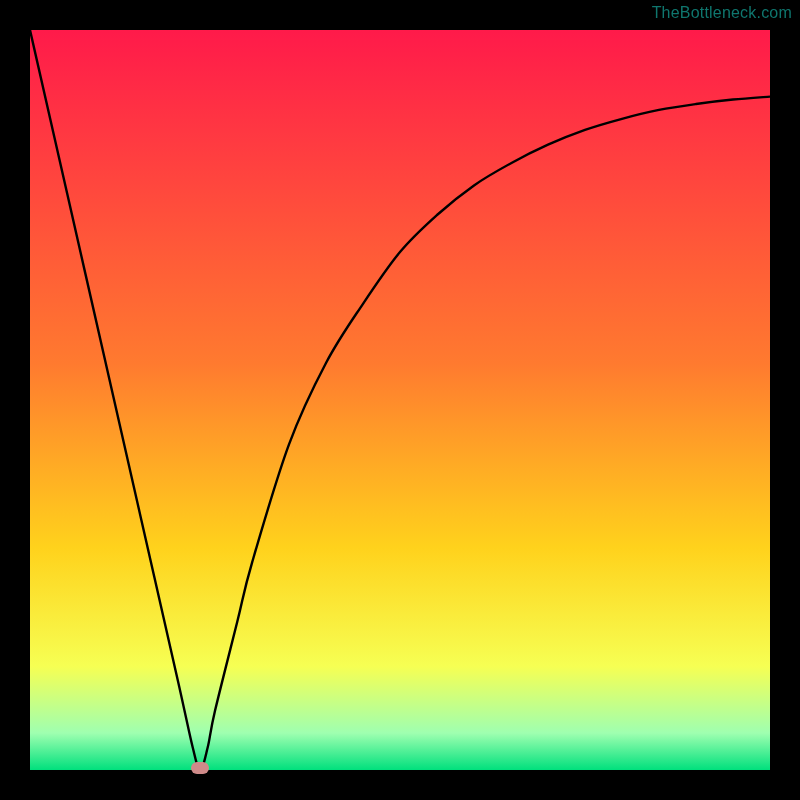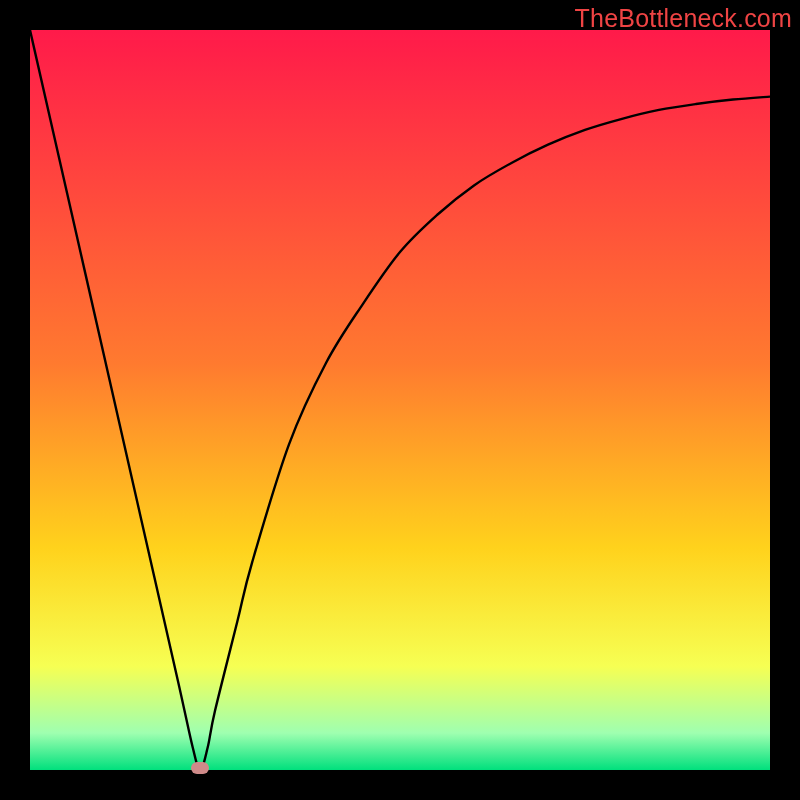--- a/index.html
+++ b/index.html
@@ -23,22 +23,22 @@
     position: absolute;
     left: 0;
     top: 0;
     width: 740px;
     height: 740px;
   }
   .credit {
     position: absolute;
     top: 4px;
     right: 8px;
-    color: #ef4444;
-    font-size: 25px;
+    color: #0f766e;
+    font-size: 16px;
     font-weight: 500;
     letter-spacing: 0.2px;
   }
   .marker {
     position: absolute;
     width: 18px;
     height: 12px;
     border-radius: 6px / 6px;
     background: #cf8a89;
   }

